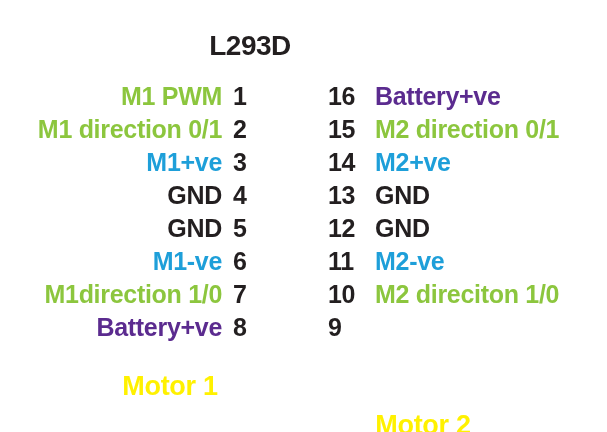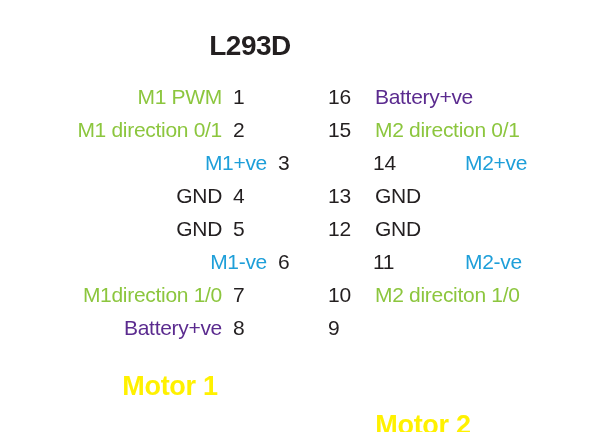--- a/index.html
+++ b/index.html
@@ -25,31 +25,31 @@
   .pin-grid {
     position: absolute;
     top: 80px;
     left: 0;
     width: 607px;
   }
   .pin-row {
     display: flex;
     height: 33px;
     line-height: 33px;
-    font-size: 21px;
-    font-weight: 400;
+    font-size: 25px;
+    font-weight: 700;
     letter-spacing: -0.3px;
     white-space: nowrap;
   }
   .llabel { width: 222px; text-align: right; }
   .lpin   { width: 106px; padding-left: 11px; box-sizing: border-box; color: var(--text, #231F20); }
   .rpin   { width: 47px;  color: var(--text, #231F20); }
   .rlabel { flex: 1; text-align: left; }
   .c-green  { color: var(--green,  #8CC63E); }
-  .c-blue   { color: var(--blue,   #1E9FD9); padding-left: 45px; }
+  .c-blue   { color: var(--blue,   #1E9FD9); }
   .c-purple { color: var(--purple, #5B2B8F); }
   .c-black  { color: var(--text,   #231F20); }
   .motor-label {
     position: absolute;
     top: 370px;
     width: 140px;
     text-align: center;
     font-size: 27px;
     font-weight: 700;
     line-height: 33px;

